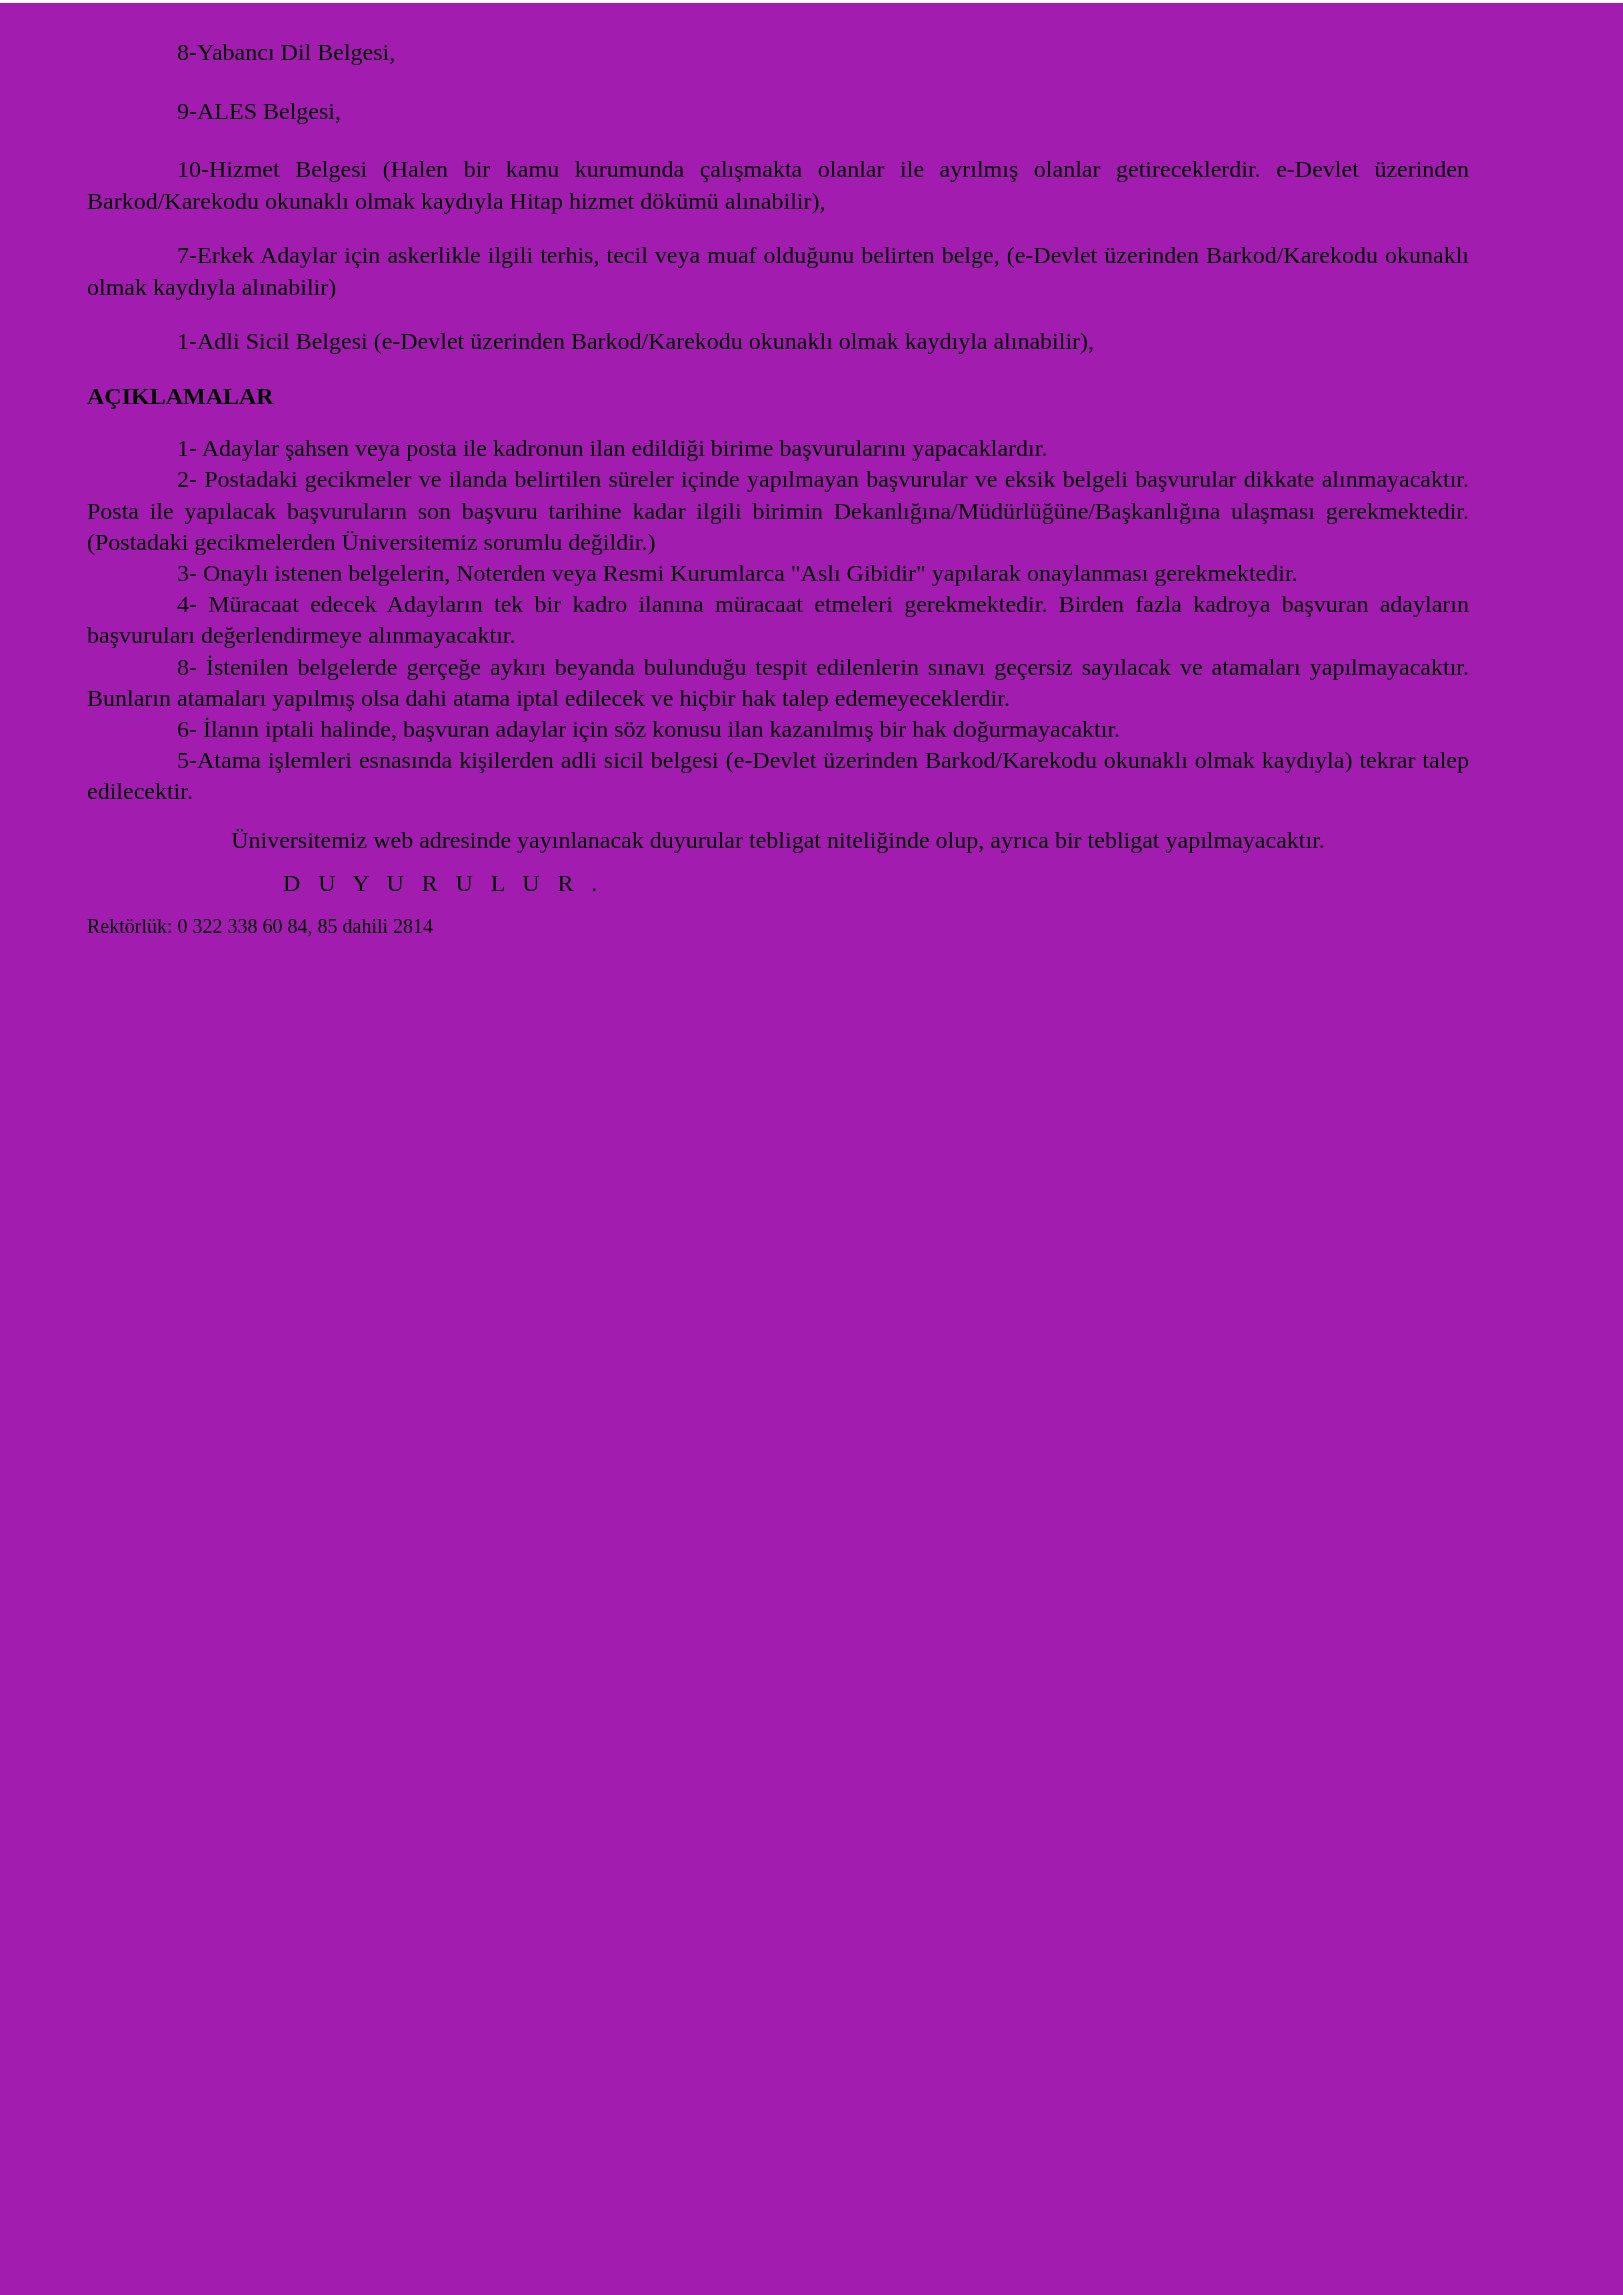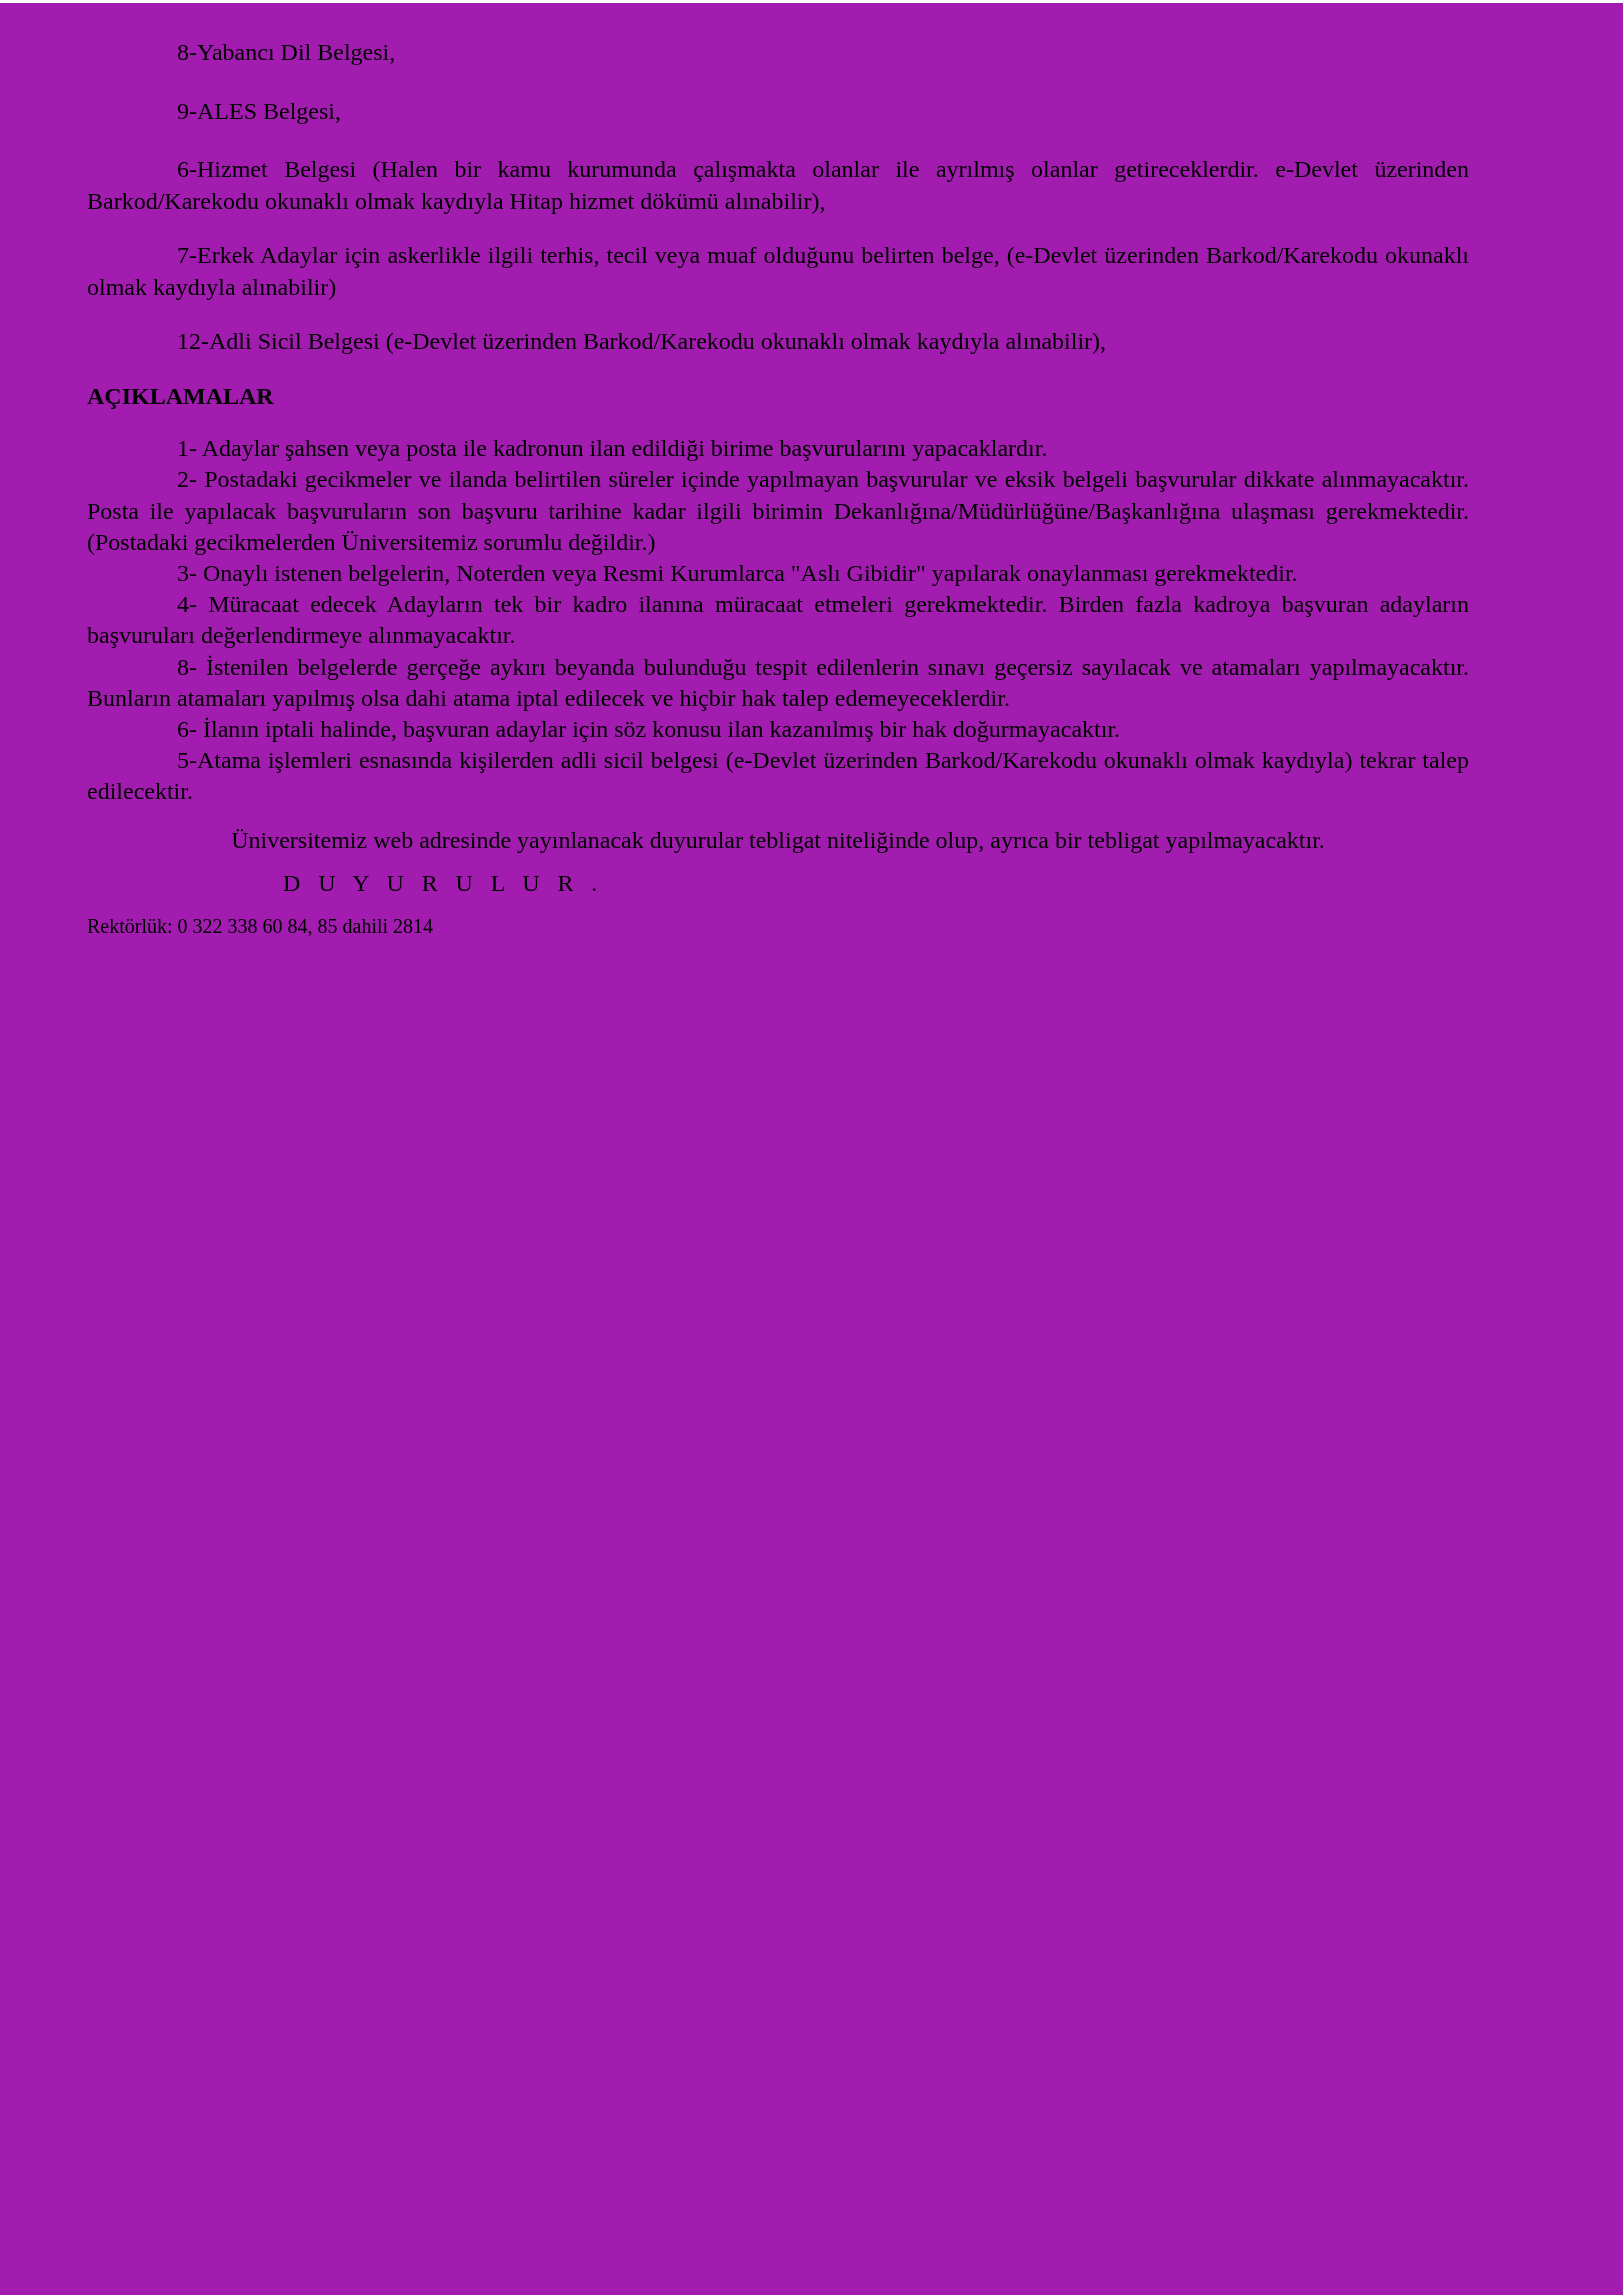--- a/index.html
+++ b/index.html
@@ -85,25 +85,25 @@
 <body>
 
 <div class="page">
   <div class="content">
 
     <section>
       <p class="doc-item short first">8-Yabancı Dil Belgesi,</p>
 
       <p class="doc-item short">9-ALES Belgesi,</p>
 
-      <p class="doc-item">6-Hizmet Belgesi (Halen bir kamu kurumunda çalışmakta olanlar ile ayrılmış olanlar getireceklerdir. e-Devlet üzerinden Barkod/Karekodu okunaklı olmak kaydıyla Hitap hizmet dökümü alınabilir),</p>
+      <p class="doc-item">10-Hizmet Belgesi (Halen bir kamu kurumunda çalışmakta olanlar ile ayrılmış olanlar getireceklerdir. e-Devlet üzerinden Barkod/Karekodu okunaklı olmak kaydıyla Hitap hizmet dökümü alınabilir),</p>
 
       <p class="doc-item">7-Erkek Adaylar için askerlikle ilgili terhis, tecil veya muaf olduğunu belirten belge, (e-Devlet üzerinden Barkod/Karekodu okunaklı olmak kaydıyla alınabilir)</p>
 
-      <p class="doc-item">12-Adli Sicil Belgesi (e-Devlet üzerinden Barkod/Karekodu okunaklı olmak kaydıyla alınabilir),</p>
+      <p class="doc-item">1-Adli Sicil Belgesi (e-Devlet üzerinden Barkod/Karekodu okunaklı olmak kaydıyla alınabilir),</p>
     </section>
 
     <h2 class="section-heading">AÇIKLAMALAR</h2>
 
     <section>
       <p class="exp-item">1- Adaylar şahsen veya posta ile kadronun ilan edildiği birime başvurularını yapacaklardır.</p>
 
       <p class="exp-item">2- Postadaki gecikmeler ve ilanda belirtilen süreler içinde yapılmayan başvurular ve eksik belgeli başvurular dikkate alınmayacaktır. Posta ile yapılacak başvuruların son başvuru tarihine kadar ilgili birimin Dekanlığına/Müdürlüğüne/Başkanlığına ulaşması gerekmektedir. (Postadaki gecikmelerden Üniversitemiz sorumlu değildir.)</p>
 
       <p class="exp-item">3- Onaylı istenen belgelerin, Noterden veya Resmi Kurumlarca "Aslı Gibidir" yapılarak onaylanması gerekmektedir.</p>

